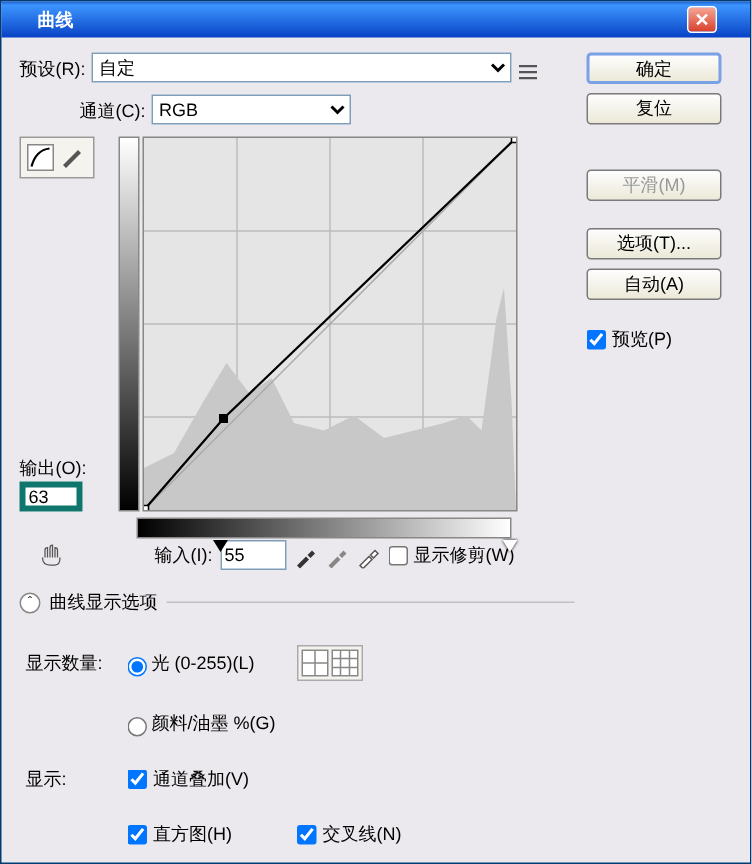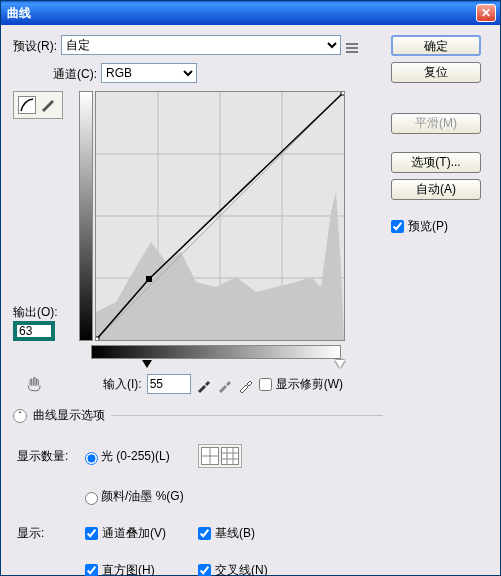--- a/index.html
+++ b/index.html
@@ -1,50 +1,50 @@
 <!DOCTYPE html>
 <html><head>
 <meta charset="utf-8">
 <style>
 * { box-sizing: border-box; margin: 0; padding: 0; font-family: "Microsoft YaHei", SimSun, sans-serif; font-size: 12px; }
 body { background: #ebe9ed; width: 501px; height: 576px; overflow: hidden; }
 .dlg { border: 1px solid #003c74; background: #ebe9ed; width: 501px; height: 576px; }
-.titlebar { height: 24px; background: linear-gradient(to bottom, #1c5ece, #3d95ff 10%, #0842c5); color: #fff; display: flex; align-items: center; padding: 0 4px; font-weight: bold; }
+.titlebar { height: 24px; background: linear-gradient(to bottom, #1c5ece, #3d95ff 10%, #0842c5); color: #fff; display: flex; align-items: center; padding: 0 22px; font-weight: bold; }
 .titlebar .title { flex: 1; padding-left: 2px; }
 .close-btn { width: 20px; height: 18px; background: linear-gradient(to bottom, #f6a696, #d9402c); border: 1px solid #fff; border-radius: 3px; color: #fff; display: flex; align-items: center; justify-content: center; font-weight: bold; cursor: pointer; }
 .content { padding: 10px 10px 10px 12px; display: flex; gap: 8px; }
 .main { width: 370px; }
 .side { width: 90px; display: flex; flex-direction: column; gap: 6px; }
 .row { display: flex; align-items: flex-end; gap: 4px; margin-bottom: 8px; }
 .lbl { white-space: nowrap; }
 select { height: 20px; border: 1px solid #7f9db9; background: #fff; }
 .preset-sel { width: 280px; }
 .preset-menu { width: 14px; height: 14px; }
-.chan-sel { width: 96px; }
+.chan-sel { width: 133px; }
 .btn { height: 21px; border: 1px solid #7a7a7a; border-radius: 3px; background: linear-gradient(to bottom, #fdfdfd, #ece9d8); text-align: center; line-height: 19px; cursor: pointer; }
 .btn.default { border: 2px solid #7aa1e6; }
 .btn.disabled { color: #999; }
 .chk { display: flex; align-items: center; gap: 4px; }
 .chk input { margin: 0; }
 .curve-area { display: flex; gap: 2px; }
 .left-col { width: 60px; display: flex; flex-direction: column; }
 .tool-box { border: 1px solid #9a9a9a; background: #f4f3ee; padding: 4px; display: flex; gap: 2px; width: 50px; height: 28px; align-items: center; margin-bottom: 8px; }
 .curve-tool, .pencil-tool { width: 18px; height: 18px; display: flex; align-items: center; justify-content: center; }
 .curve-tool { border: 1px solid #888; background: #fff; }
 .output-label { margin-top: auto; }
 .output-input { width: 42px; height: 20px; border: 4px solid #0f766e; padding: 0 2px; }
 .vgrad { width: 14px; height: 250px; background: linear-gradient(to bottom, #fff, #000); border: 1px solid #888; margin-left: 4px; }
 .graph { width: 250px; height: 250px; border: 1px solid #888; position: relative; background: #e5e5e5; }
 .graph-grid line { stroke: #bbb; stroke-width: 1; }
 .hgrad-row { display: flex; margin-top: 4px; }
 .hgrad { width: 250px; height: 14px; background: linear-gradient(to right, #000, #fff); border: 1px solid #888; margin-left: 78px; position: relative; }
 .slider-black, .slider-white { position: absolute; width: 0; height: 0; border-left: 5px solid transparent; border-right: 5px solid transparent; }
 .slider-black { border-top: 8px solid #000; bottom: -10px; left: 50px; }
 .slider-white { border-top: 8px solid #fff; filter: drop-shadow(0 0 1px #000); bottom: -10px; right: -5px; }
-.input-row { display: flex; align-items: center; gap: 5px; margin-top: 14px; margin-left: 10px; }
+.input-row { display: flex; align-items: center; gap: 5px; margin-left: 10px; }
 .input-val { width: 44px; height: 20px; border: 1px solid #7f9db9; padding: 1px 2px; }
 .dropper { width: 16px; height: 18px; }
 .hand-icon { width: 24px; height: 22px; border: 1px solid transparent; }
 .expand-row { display: flex; align-items: center; gap: 6px; margin: 12px 0 8px; }
 .expand-btn { width: 14px; height: 14px; border: 1px solid #888; border-radius: 50%; background: #fff; display: flex; align-items: center; justify-content: center; font-size: 9px; line-height: 1; cursor: pointer; }
 .expand-divider { flex: 1; height: 1px; background: #c0c0c0; }
 .opts { margin-left: 4px; }
 .opt-row { display: flex; align-items: center; gap: 8px; margin: 20px 0; }
 .radio { display: flex; align-items: flex-end; gap: 3px; }
 .grid-icons { display: flex; gap: 2px; border: 1px solid #aaa; padding: 2px; background: #f4f3ee; }
@@ -177,24 +177,20 @@
             <input type="radio" name="amt" style="">
             <span>颜料/油墨 %(G)</span>
           </label>
         </div>
         <div class="opt-row checks-row">
           <span class="lbl" style="width:60px;">显示:</span>
           <label class="chk">
               <input type="checkbox" checked="" style="">
               <span>通道叠加(V)</span>
             </label>
-          <label class="chk">
-              <input type="checkbox" checked="" style="">
-              <span>基线(B)</span>
-            </label>
         </div>
         <div class="opt-row checks-row">
           <span style="width:60px;"></span>
           <label class="chk">
               <input type="checkbox" checked="" style="">
               <span>直方图(H)</span>
             </label>
           <label class="chk">
               <input type="checkbox" checked="" style="">
               <span>交叉线(N)</span>

